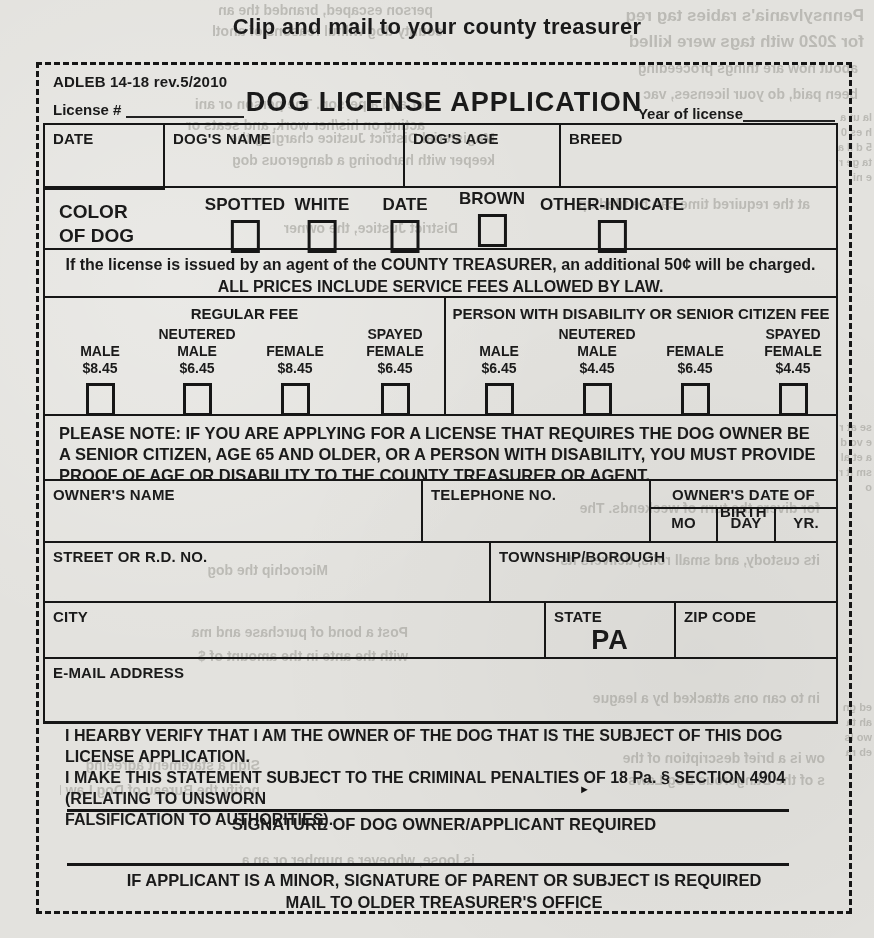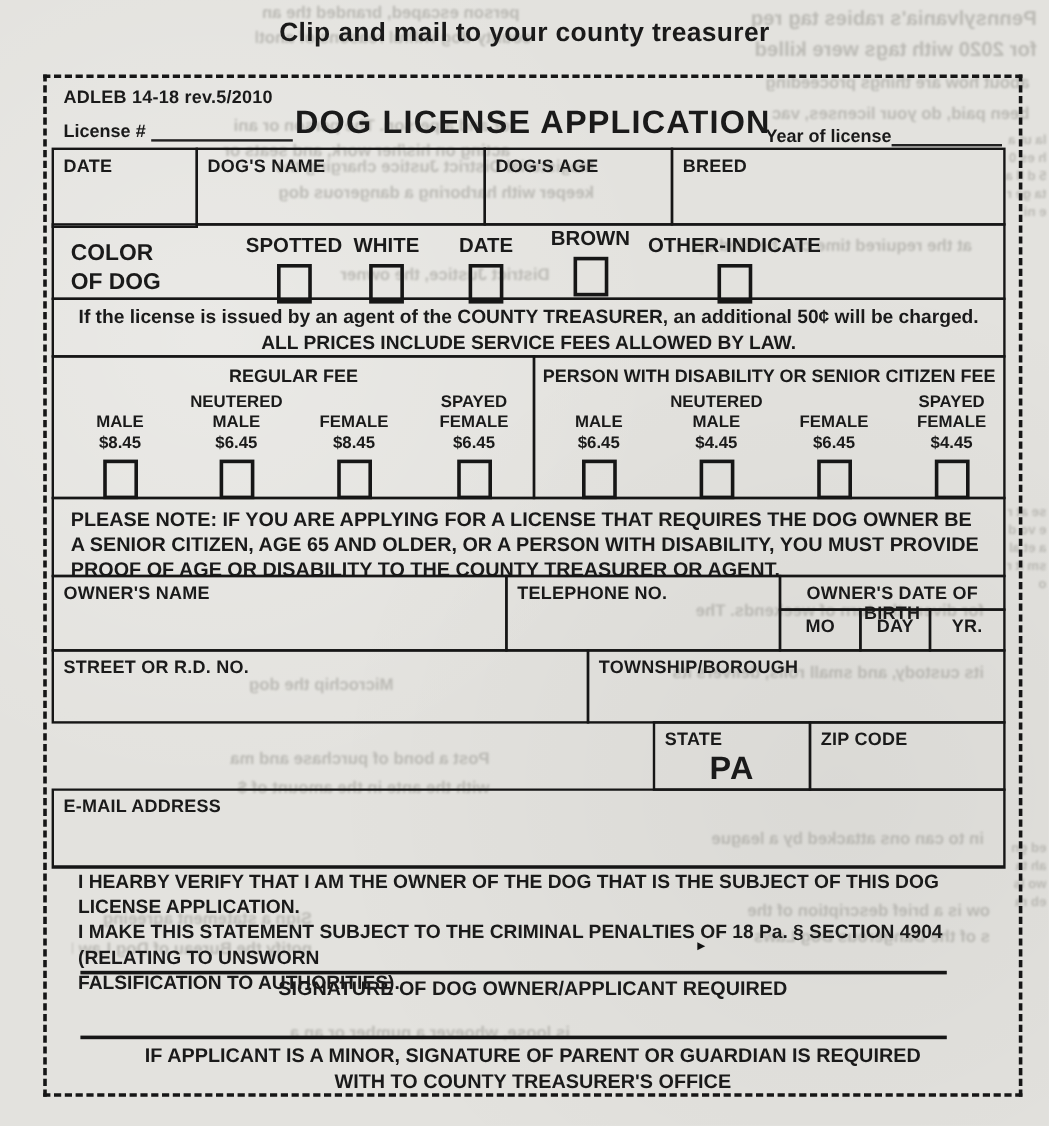--- a/index.html
+++ b/index.html
@@ -231,20 +231,23 @@
         <div class="lbl center-lbl">YR.</div>
       </div>
 
       <div class="cell" style="left:0;top:418px;width:448px;height:62px;">
         <div class="lbl">STREET OR R.D. NO.</div>
       </div>
       <div class="cell" style="left:446px;top:418px;width:349px;height:62px;">
         <div class="lbl">TOWNSHIP/BOROUGH</div>
       </div>
 
+      <div class="cell" style="left:0;top:478px;width:503px;height:58px;">
+        <div class="lbl">CITY</div>
+      </div>
       <div class="cell" style="left:501px;top:478px;width:132px;height:58px;">
         <div class="lbl">STATE</div>
         <div class="state-val">PA</div>
       </div>
       <div class="cell" style="left:631px;top:478px;width:164px;height:58px;">
         <div class="lbl">ZIP CODE</div>
       </div>
 
       <div class="cell" style="left:0;top:534px;width:795px;height:67px;border-bottom-width:3px;">
         <div class="lbl">E-MAIL ADDRESS</div>
@@ -256,17 +259,17 @@
       <div>I MAKE THIS STATEMENT SUBJECT TO THE CRIMINAL PENALTIES OF 18 Pa. § SECTION 4904 (RELATING TO UNSWORN</div>
       <div>FALSIFICATION TO AUTHORITIES).</div>
     </div>
 
     <span class="artifact" style="left:540px;top:718px;">►</span>
 
     <div class="sigline" style="top:744px;"></div>
     <div class="sigcap" style="top:750px;">SIGNATURE OF DOG OWNER/APPLICANT REQUIRED</div>
 
     <div class="sigline" style="top:798px;"></div>
-    <div class="sigcap" style="top:806px;">IF APPLICANT IS A MINOR, SIGNATURE OF PARENT OR GUARDIAN IS REQUIRED</div>
-    <div class="sigcap" style="top:828px;">WITH TO COUNTY TREASURER'S OFFICE</div>
+    <div class="sigcap" style="top:806px;">IF APPLICANT IS A MINOR, SIGNATURE OF PARENT OR SUBJECT IS REQUIRED</div>
+    <div class="sigcap" style="top:828px;">MAIL TO OLDER TREASURER'S OFFICE</div>
 
   </div>
 </div>
 
 </body></html>

